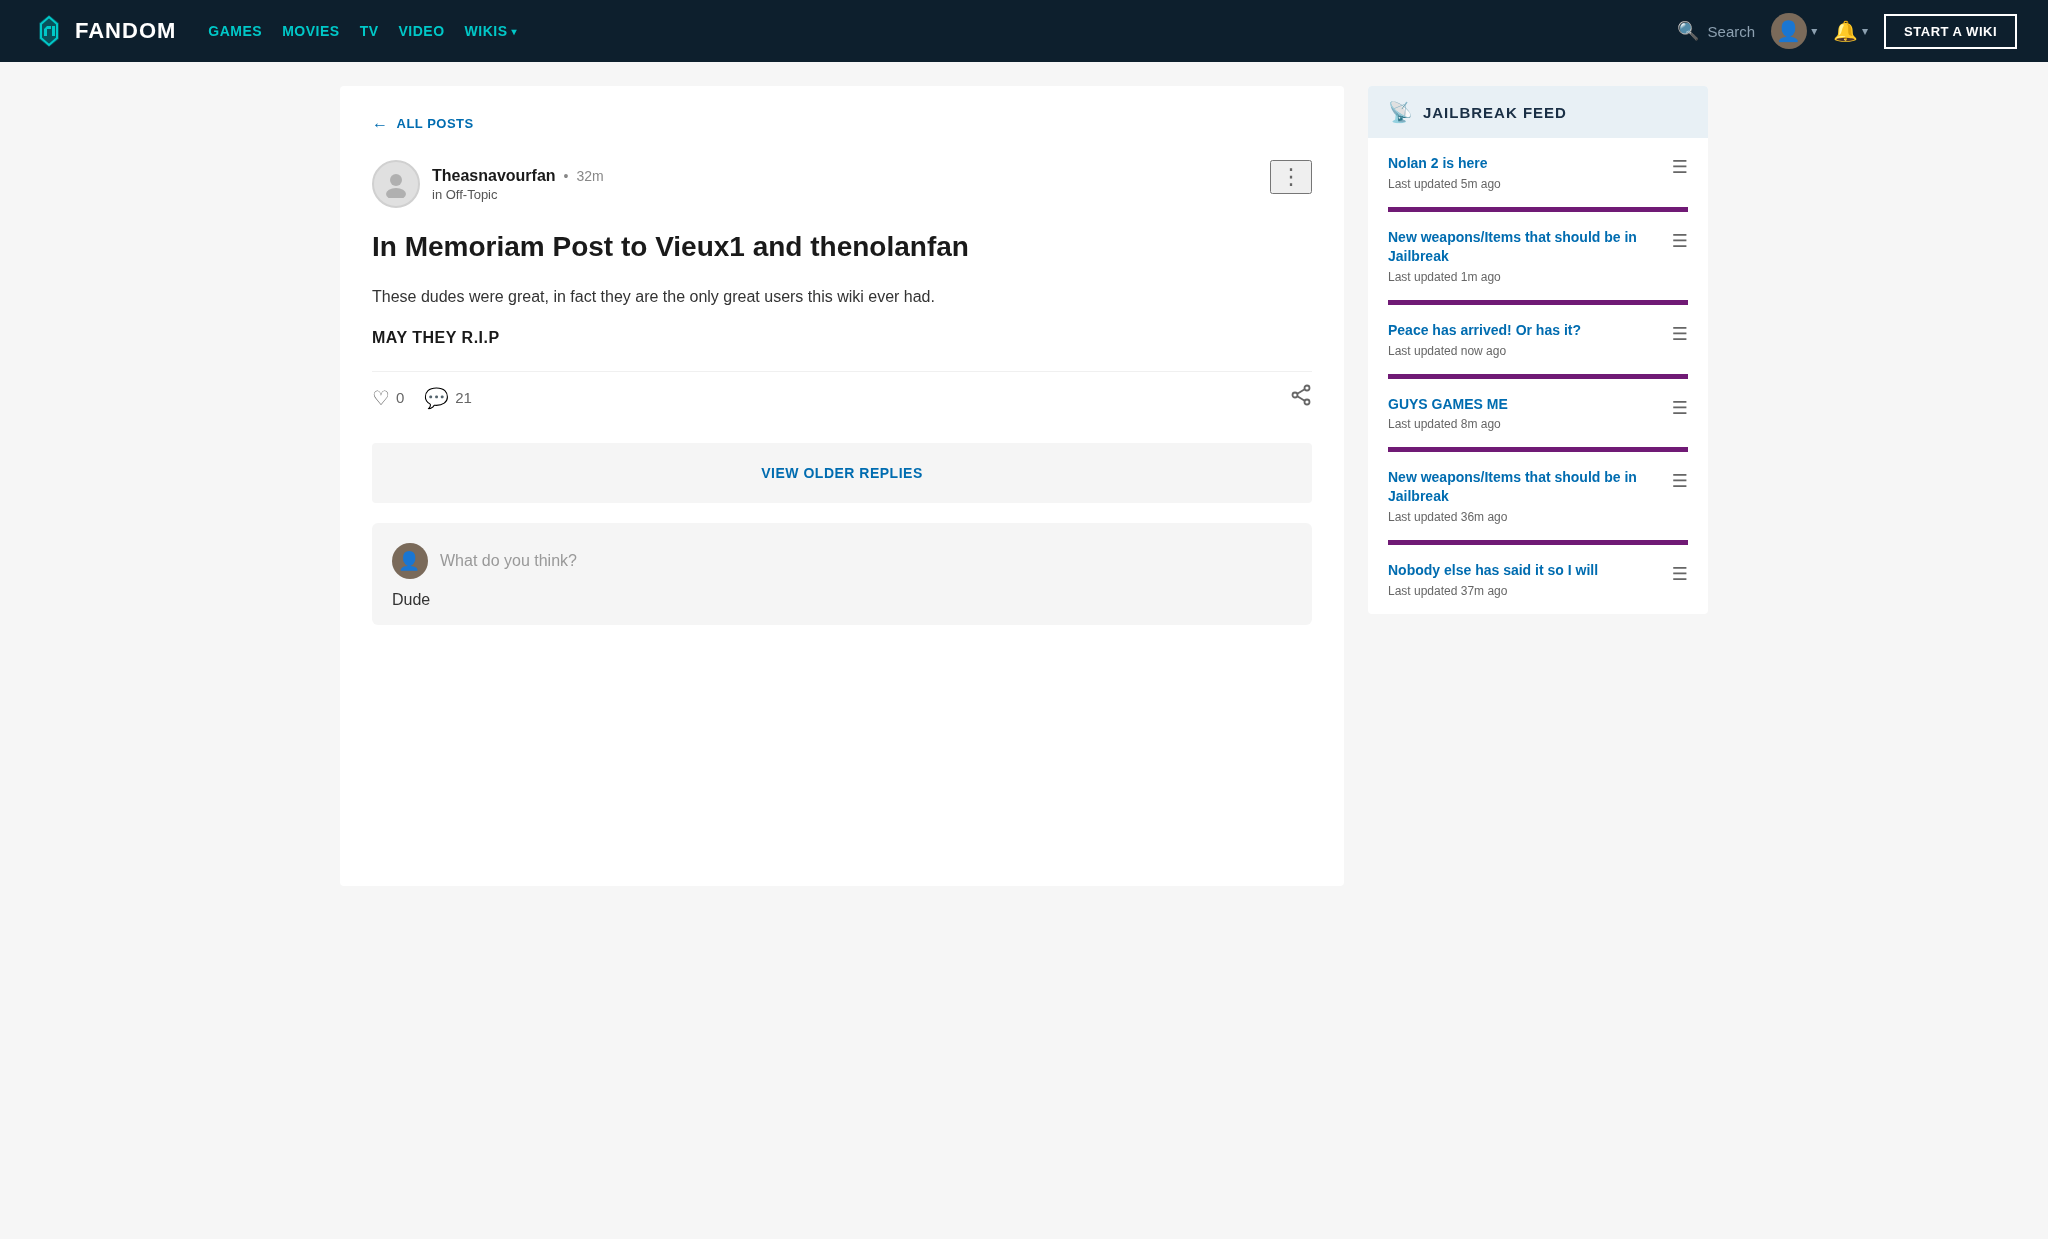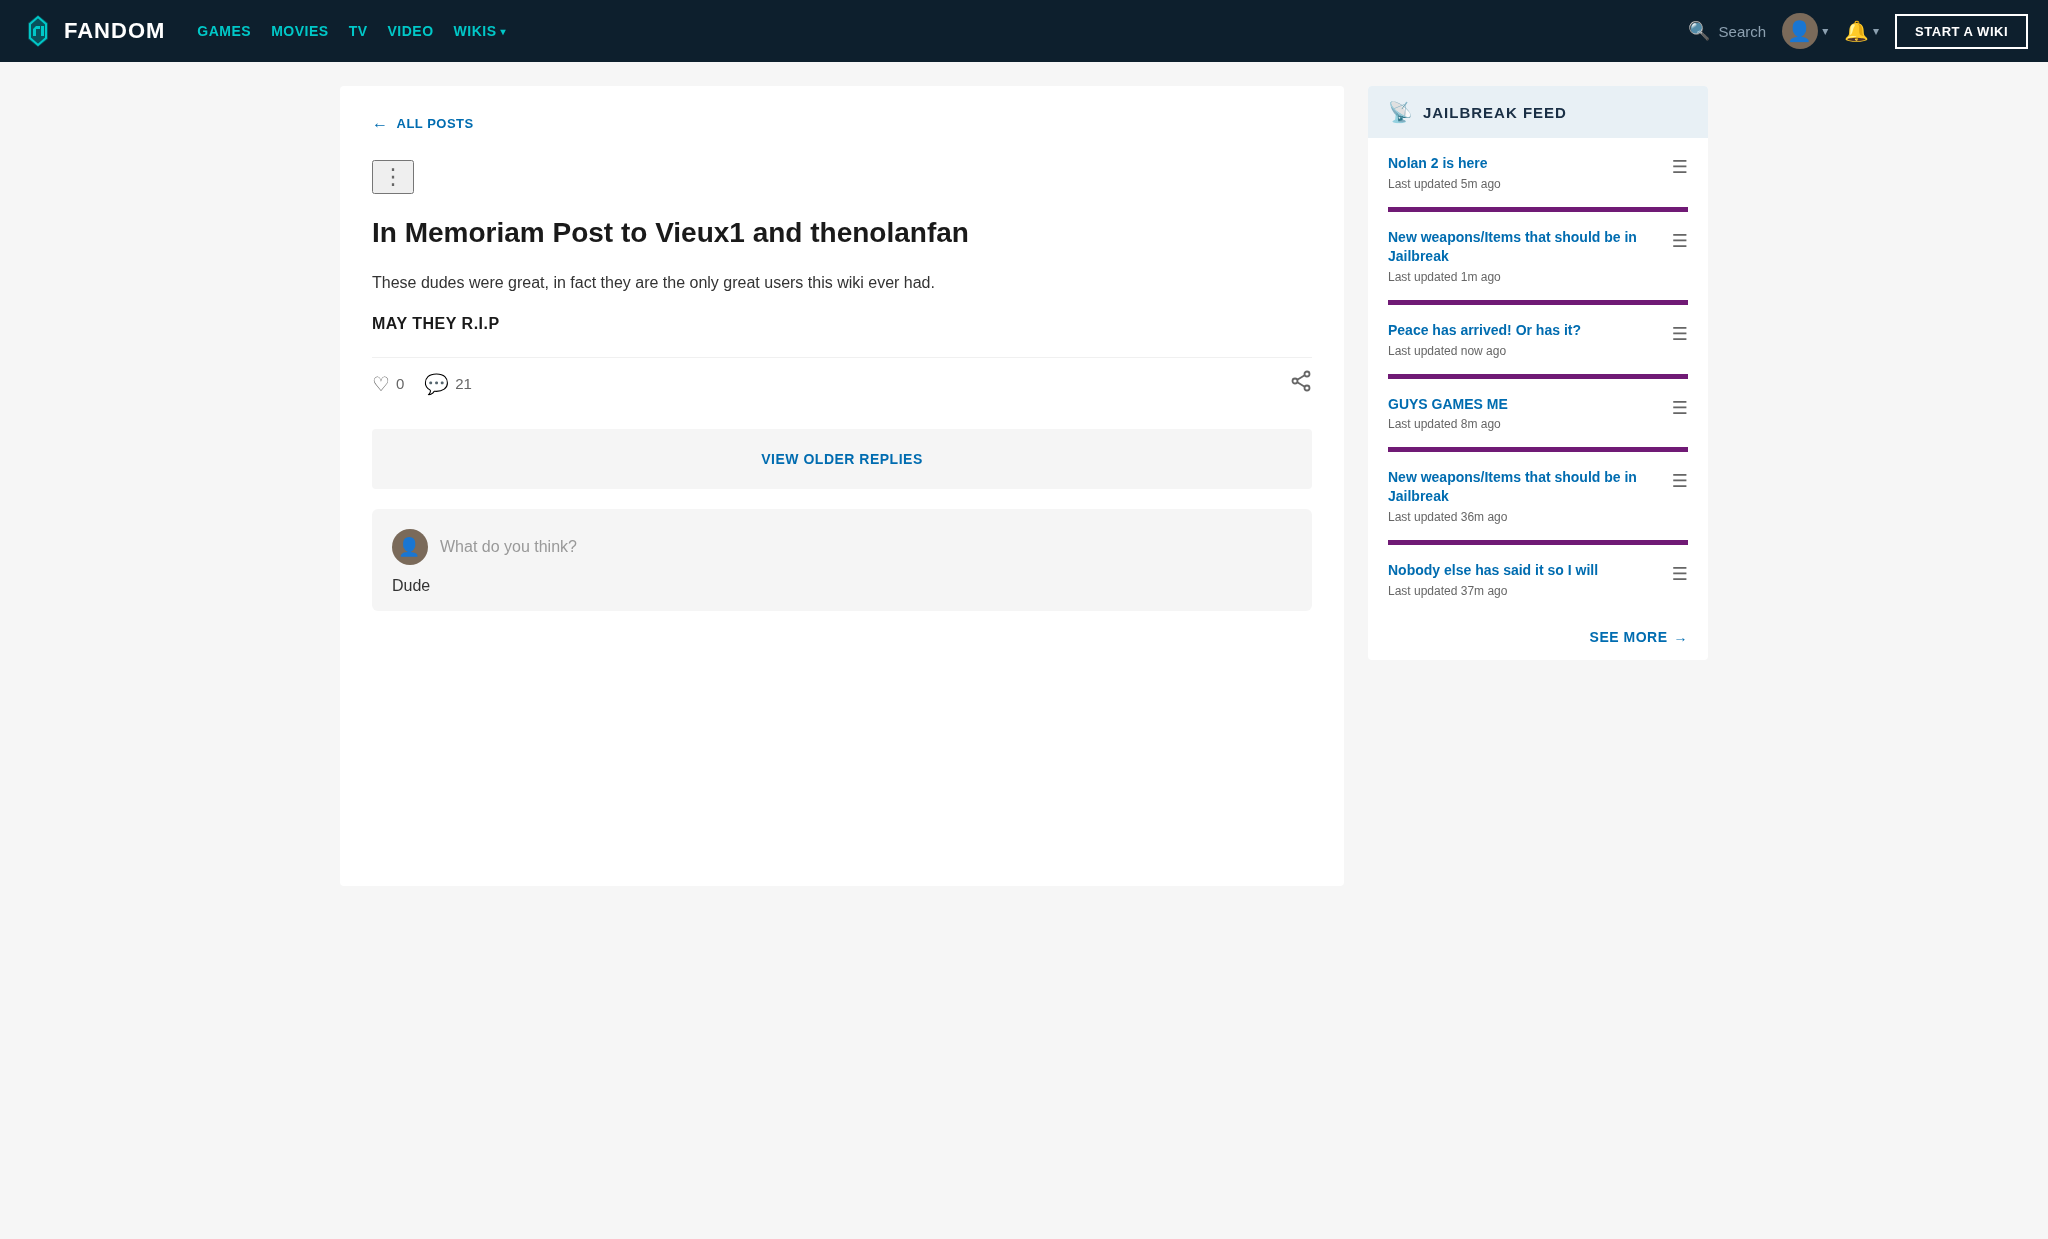--- a/index.html
+++ b/index.html
@@ -4,21 +4,21 @@
   <style>
     * { box-sizing: border-box; margin: 0; padding: 0; }
     body { font-family: 'Helvetica Neue', Arial, sans-serif; background: #f6f6f6; min-height: 100vh; }
 
     
     .navbar {
       background: #0d1f2d;
       height: 62px;
       display: flex;
       align-items: center;
-      padding: 0 20px;
+      padding: 0 31px;
       gap: 0;
       position: relative;
       z-index: 10;
     }
     .nav-logo {
       display: flex;
       align-items: center;
       gap: 8px;
       margin-right: 32px;
     }
@@ -443,20 +443,36 @@
   <main class="main-content">
 
     
     <div class="all-posts-link">
       <span class="all-posts-arrow">←</span>
       <span>ALL POSTS</span>
     </div>
 
     
     <div class="post-header">
+      <div class="post-author-block">
+        <div class="post-avatar">
+          <svg width="28" height="28" viewBox="0 0 28 28">
+            <circle cx="14" cy="10" r="6" fill="#b0b0b0"></circle>
+            <ellipse cx="14" cy="24" rx="10" ry="6" fill="#b0b0b0"></ellipse>
+          </svg>
+        </div>
+        <div class="post-author-info">
+          <div class="post-author-name-row">
+            <span class="post-author-name">Theasnavourfan</span>
+            <span class="post-time">•</span>
+            <span class="post-time">32m</span>
+          </div>
+          <div class="post-category">in Off-Topic</div>
+        </div>
+      </div>
       <button class="post-more-btn">⋮</button>
     </div>
 
     <h1 class="post-title">In Memoriam Post to Vieux1 and thenolanfan</h1>
     <p class="post-body">These dudes were great, in fact they are the only great users this wiki ever had.</p>
     <p class="post-rip">MAY THEY R.I.P</p>
 
     <div class="post-actions">
       <div class="post-actions-left">
         <button class="action-btn">
@@ -543,22 +559,16 @@
 
         <div class="feed-item">
           <div class="feed-item-content">
             <div class="feed-item-title">Nobody else has said it so I will</div>
             <div class="feed-item-meta">Last updated 37m ago</div>
           </div>
           <span class="feed-item-menu">☰</span>
         </div>
 
       </div>
-      <div class="feed-see-more">
-        <span class="feed-see-more-link">
-          <span>SEE MORE</span>
-          <span>→</span>
-        </span>
-      </div>
     </div>
   </aside>
 
 </div>
 
 </body></html>

